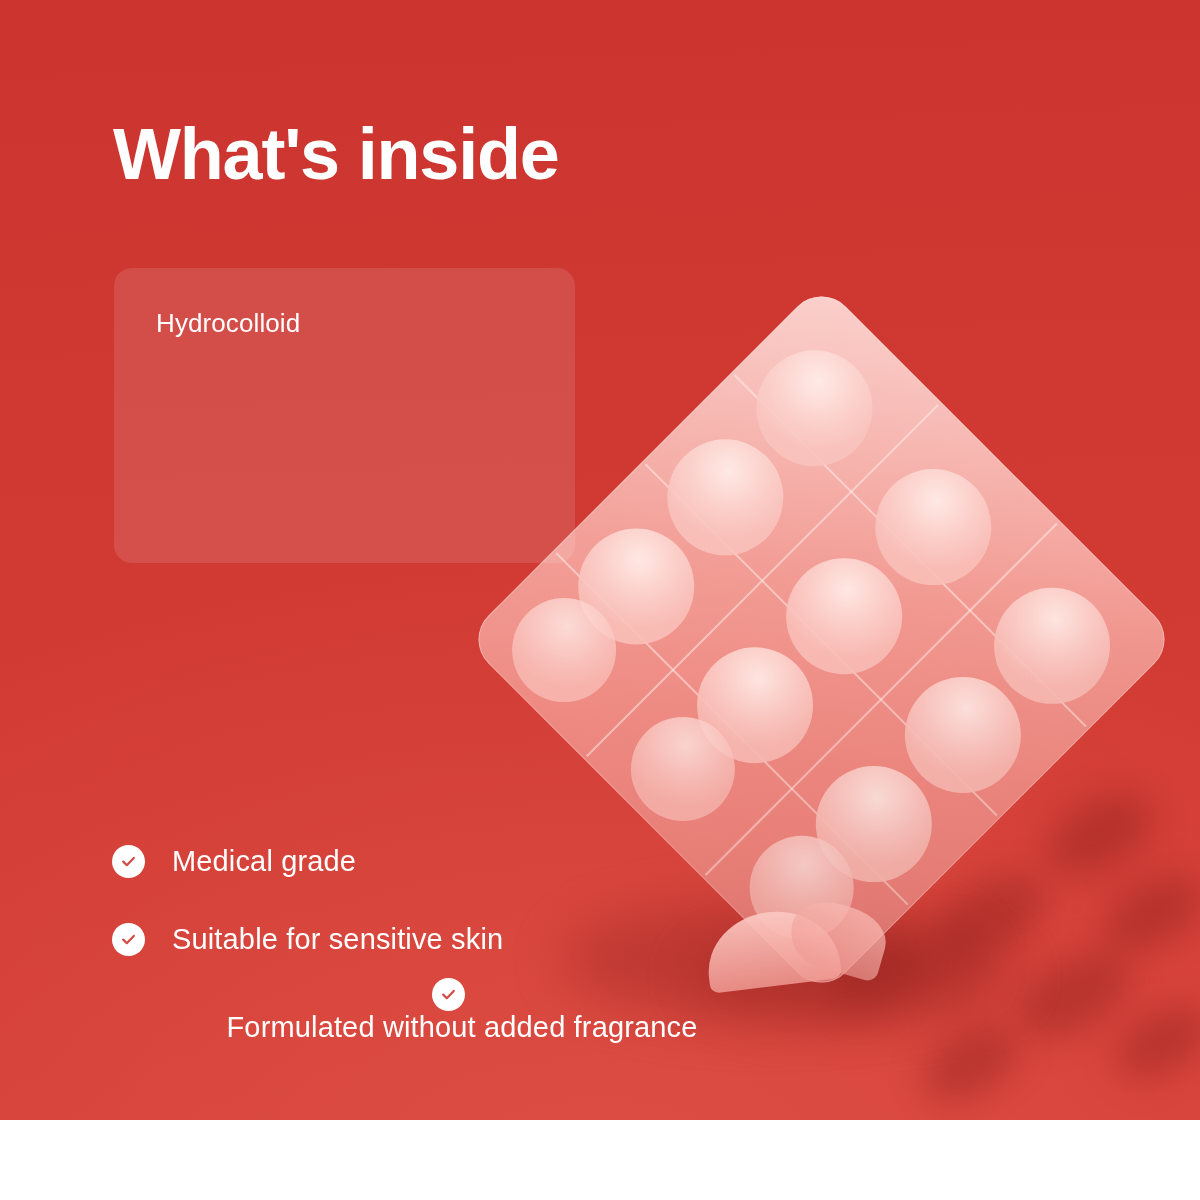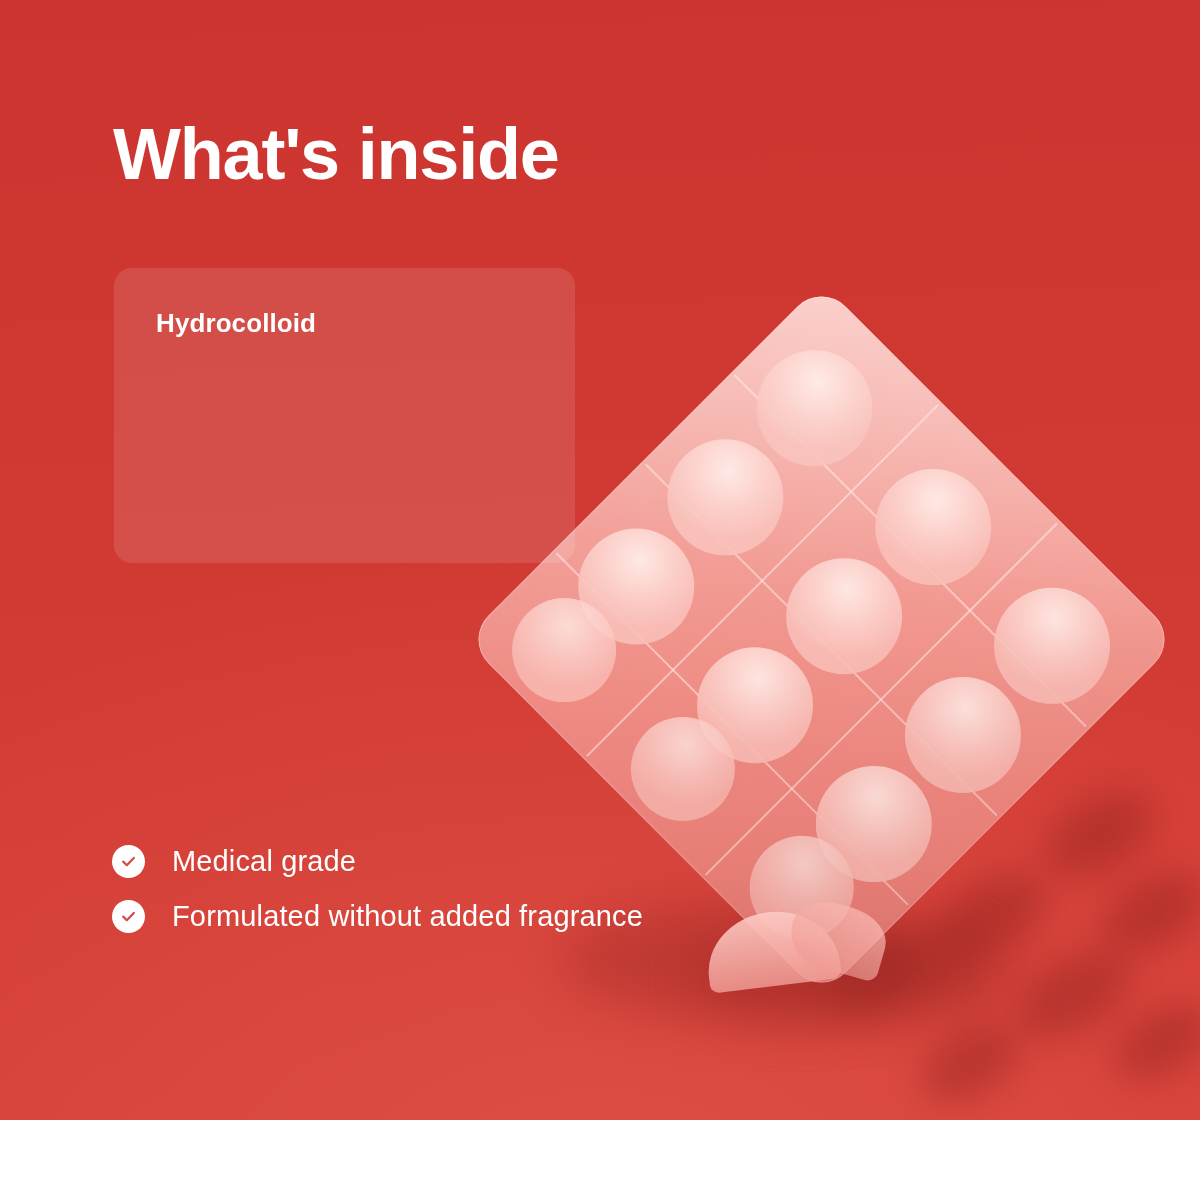--- a/index.html
+++ b/index.html
@@ -120,21 +120,21 @@
   #info-card {
     position:absolute;
     left:114px; top:268px;
     width:461px; height:295px;
     background:rgba(255,255,255,.115);
     border-radius:18px;
     padding:40px 38px 0 42px;
   }
   #card-title {
     font-size:26px;
-    font-weight:700;
+    font-weight:400;
     color:#ffffff;
     letter-spacing:.1px;
     margin-bottom:26px;
   }
   #card-body {
     font-size:29px;
     font-weight:400;
     color:#ffffff;
     line-height:1.42;
     letter-spacing:.1px;
@@ -143,21 +143,21 @@
   #benefits {
     position:absolute;
     left:112px; top:822px;
     width:700px;
   }
   .benefit {
     display:flex;
     align-items:center;
     height:78px;
   }
-  .benefit:last-child { height:auto; }
+  .benefit:last-child { height:auto;flex-direction:column; }
   .check {
     flex:0 0 auto;
     width:33px; height:33px;
     border-radius:50%;
     background:#ffffff;
     display:flex;
     align-items:center;
     justify-content:center;
     margin-right:27px;
   }
@@ -230,20 +230,28 @@
     <li class="benefit">
       <span class="check">
         <svg width="19" height="19" viewBox="0 0 19 19" aria-hidden="true">
           <path d="M4.2 9.6 L7.8 13.2 L14.8 5.9" fill="none" stroke="#d24b44" stroke-width="2.2" stroke-linecap="round" stroke-linejoin="round"></path>
         </svg>
       </span>
       <span class="benefit-label">Medical grade</span>
     </li>
 
 
+    <li class="benefit">
+      <span class="check">
+        <svg width="19" height="19" viewBox="0 0 19 19" aria-hidden="true">
+          <path d="M4.2 9.6 L7.8 13.2 L14.8 5.9" fill="none" stroke="#d24b44" stroke-width="2.2" stroke-linecap="round" stroke-linejoin="round"></path>
+        </svg>
+      </span>
+      <span class="benefit-label">Suitable for sensitive skin</span>
+    </li>
 
     <li class="benefit">
       <span class="check">
         <svg width="19" height="19" viewBox="0 0 19 19" aria-hidden="true">
           <path d="M4.2 9.6 L7.8 13.2 L14.8 5.9" fill="none" stroke="#d24b44" stroke-width="2.2" stroke-linecap="round" stroke-linejoin="round"></path>
         </svg>
       </span>
       <span class="benefit-label">Formulated without added fragrance</span>
     </li>
 

